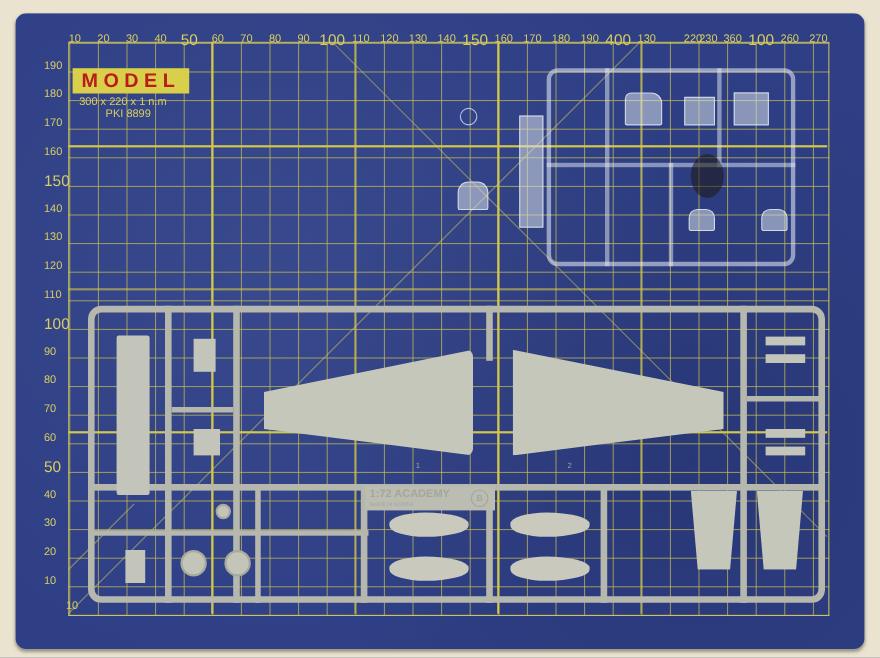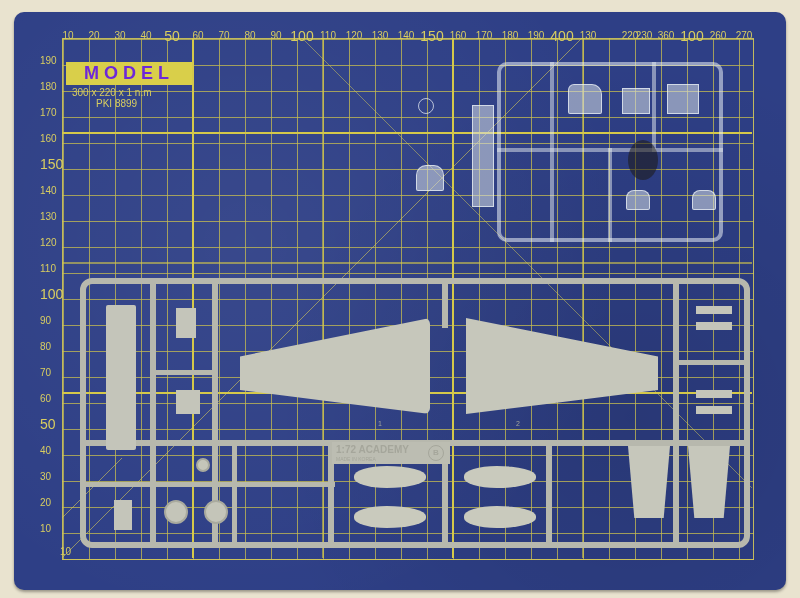--- a/index.html
+++ b/index.html
@@ -13,21 +13,21 @@
         background-size:26px 26px;border:1px solid rgba(210,200,90,.9);}
   .major{position:absolute;background:#d4c84a;}
   .diag{position:absolute;left:48px;top:26px;width:690px;height:520px;pointer-events:none;}
   .ruler-top{position:absolute;top:30px;left:60px;width:700px;height:16px;font-size:10px;color:#d8cd60;}
   .ruler-top span{position:absolute;transform:translateX(-50%);}
   .ruler-top span.big{font-size:14px;top:-2px;}
   .ruler-left{position:absolute;left:40px;top:60px;width:30px;height:500px;font-size:10px;color:#d8cd60;}
   .ruler-left span{position:absolute;transform:translateY(-50%);}
   .ruler-left span.big{font-size:14px;}
   .logo{position:absolute;left:66px;top:62px;}
-  .logo-top{background:#d9cf4a;color:#6d28d9;font-weight:bold;font-size:18px;letter-spacing:5px;padding:1px 18px;width:90px;text-align:center;}
+  .logo-top{background:#d9cf4a;color:#b91c1c;font-weight:bold;font-size:18px;letter-spacing:5px;padding:1px 8px;width:90px;text-align:center;}
   .logo-craft{color:#f0f0f0;font-size:20px;letter-spacing:8px;margin-top:4px;padding-left:6px;}
   .logo-spec{color:#d8cd60;font-size:10px;padding-left:6px;margin-top:2px;}
   .logo-code{color:#d8cd60;font-size:10px;padding-left:30px;}
   
   .sprue-frame{position:absolute;left:80px;top:278px;width:670px;height:270px;border:6px solid #b7b8ad;border-radius:12px;box-sizing:border-box;}
   .bar{position:absolute;background:#b7b8ad;}
   .part{position:absolute;background:#c4c5ba;}
   .wing-l{position:absolute;left:240px;top:318px;width:190px;height:96px;background:#c6c7bb;
           clip-path:polygon(0 40%,100% 0,100% 100%,60% 90%,0 75%);border-radius:6px;}
   .wing-r{position:absolute;left:466px;top:318px;width:192px;height:96px;background:#c6c7bb;

